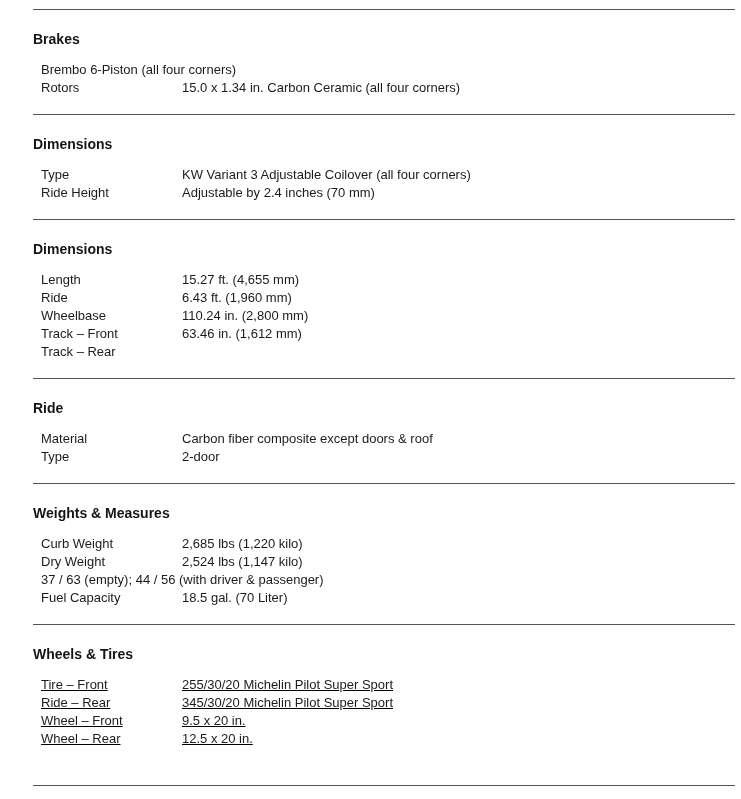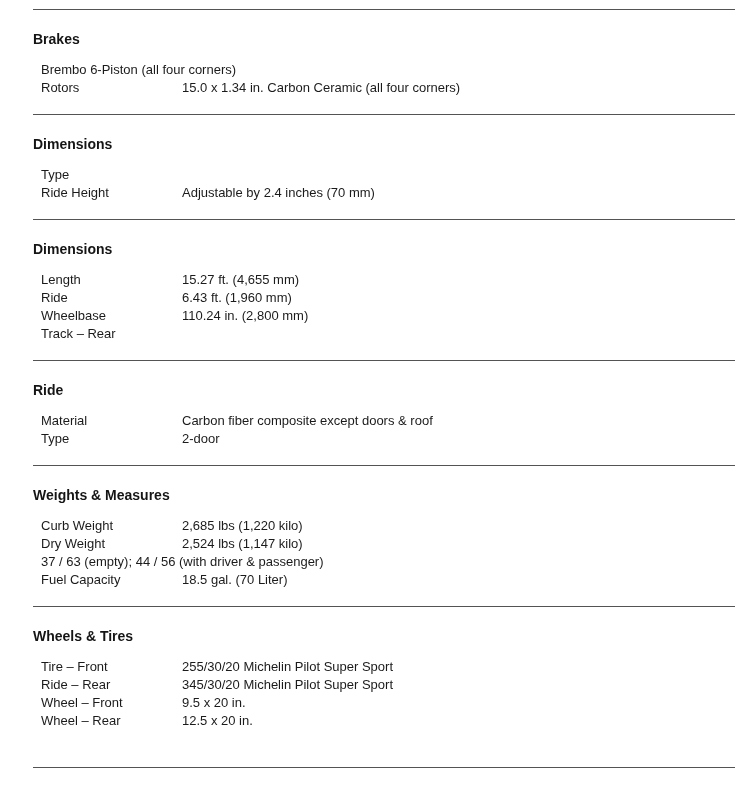--- a/index.html
+++ b/index.html
@@ -40,20 +40,21 @@
   .spec-label {
     width: 141px;
     flex: 0 0 141px;
   }
   .spec-value {
     flex: 1 1 auto;
     white-space: nowrap;
   }
   .section-last .rows {
     margin-bottom: 37px;
+    text-decoration: underline;
   }
 </style>
 </head>
 <body>
 
 <div class="sheet">
 
   <section class="section">
     <hr class="rule">
     <h2 class="section-title">Brakes</h2>
@@ -67,20 +68,21 @@
       </div>
     </div>
   </section>
 
   <section class="section">
     <hr class="rule">
     <h2 class="section-title">Dimensions</h2>
     <div class="rows">
       <div class="spec-row">
         <span class="spec-label">Type</span>
+        <span class="spec-value">KW Variant 3 Adjustable Coilover (all four corners)</span>
       </div>
       <div class="spec-row">
         <span class="spec-label">Ride Height</span>
         <span class="spec-value">Adjustable by 2.4 inches (70 mm)</span>
       </div>
     </div>
   </section>
 
   <section class="section">
     <hr class="rule">
@@ -90,20 +92,24 @@
         <span class="spec-label">Length</span>
         <span class="spec-value">15.27 ft. (4,655 mm)</span>
       </div>
       <div class="spec-row">
         <span class="spec-label">Ride</span>
         <span class="spec-value">6.43 ft. (1,960 mm)</span>
       </div>
       <div class="spec-row">
         <span class="spec-label">Wheelbase</span>
         <span class="spec-value">110.24 in. (2,800 mm)</span>
+      </div>
+      <div class="spec-row">
+        <span class="spec-label">Track – Front</span>
+        <span class="spec-value">63.46 in. (1,612 mm)</span>
       </div>
       <div class="spec-row">
         <span class="spec-label">Track – Rear</span>
       </div>
     </div>
   </section>
 
   <section class="section">
     <hr class="rule">
     <h2 class="section-title">Ride</h2>

